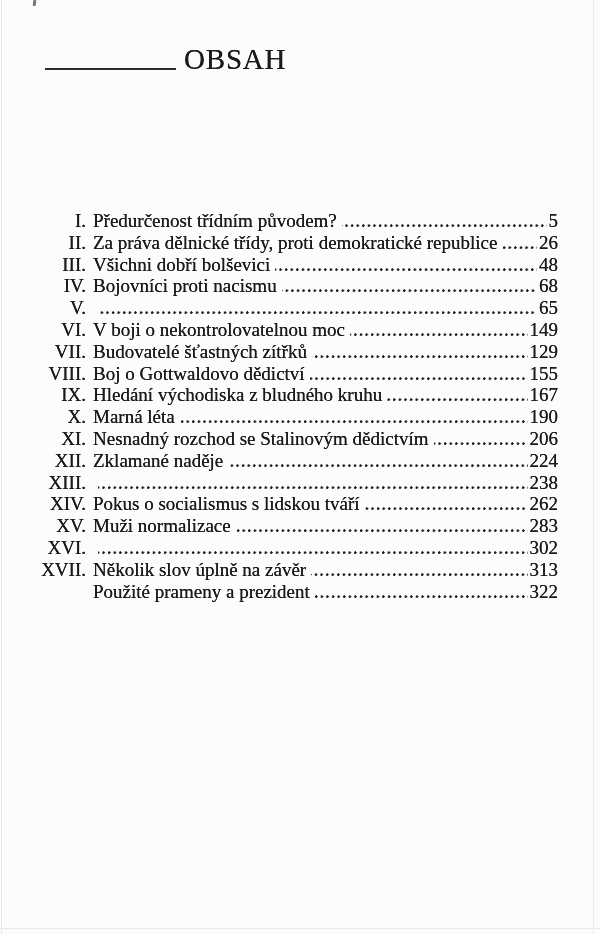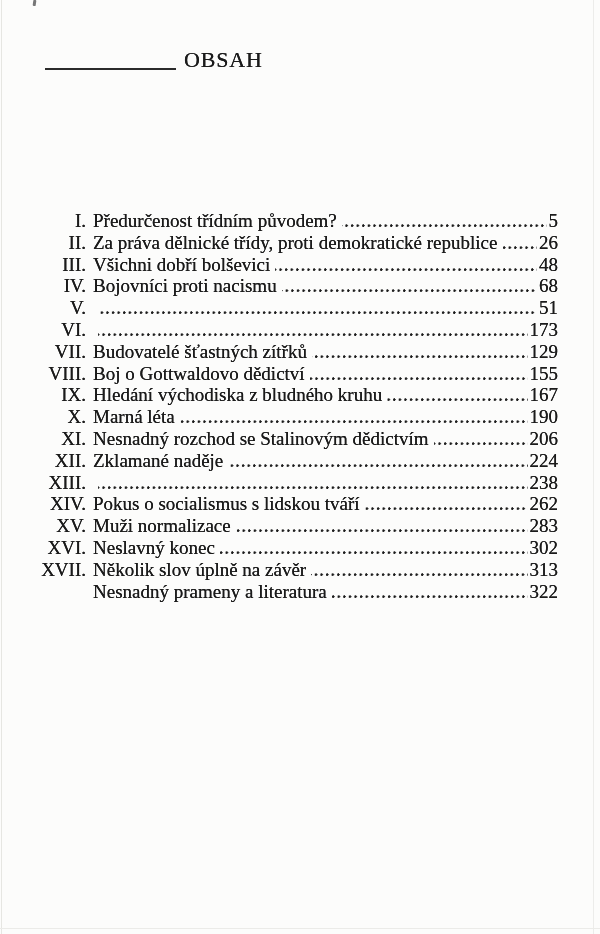--- a/index.html
+++ b/index.html
@@ -41,21 +41,21 @@
   
   .header-rule {
     position: absolute;
     left: 45px; top: 68px;
     width: 131px; height: 2px;
     background: var(--rule, #2b2b2b);
   }
   .page-title {
     position: absolute;
     left: 184px; top: 45px;
-    font-size: 22px;
+    font-size: 29px;
     line-height: 29px;
     letter-spacing: 0.8px;
     font-weight: 400;
     text-shadow: 0 0 0.6px currentColor;
     white-space: nowrap;
     text-align: right;
   }
   
   .toc {
     position: absolute;
@@ -134,27 +134,28 @@
   <div class="row">
     <span class="num">IV.</span>
     <span class="ttl">Bojovníci proti nacismu</span>
     <span class="leader"></span>
     <span class="pg">68</span>
   </div>
 
   <div class="row">
     <span class="num">V.</span>
     <span class="leader"></span>
-    <span class="pg">51</span>
+    <span class="pg">65</span>
   </div>
 
   <div class="row">
     <span class="num">VI.</span>
-    <span class="leader"></span>
-    <span class="pg">173</span>
+    <span class="ttl">V boji o nekontrolovatelnou moc</span>
+    <span class="leader"></span>
+    <span class="pg">149</span>
   </div>
 
   <div class="row">
     <span class="num">VII.</span>
     <span class="ttl">Budovatelé šťastných zítřků</span>
     <span class="leader"></span>
     <span class="pg">129</span>
   </div>
 
   <div class="row">
@@ -207,32 +208,31 @@
 
   <div class="row">
     <span class="num">XV.</span>
     <span class="ttl">Muži normalizace</span>
     <span class="leader"></span>
     <span class="pg">283</span>
   </div>
 
   <div class="row">
     <span class="num">XVI.</span>
-    <span class="ttl">Neslavný konec</span>
     <span class="leader"></span>
     <span class="pg">302</span>
   </div>
 
   <div class="row">
     <span class="num">XVII.</span>
     <span class="ttl">Několik slov úplně na závěr</span>
     <span class="leader"></span>
     <span class="pg">313</span>
   </div>
 
   <div class="row">
     <span class="num"></span>
-    <span class="ttl">Nesnadný prameny a literatura</span>
+    <span class="ttl">Použité prameny a prezident</span>
     <span class="leader"></span>
     <span class="pg">322</span>
   </div>
 </div>
 </div>
 
 </body></html>

